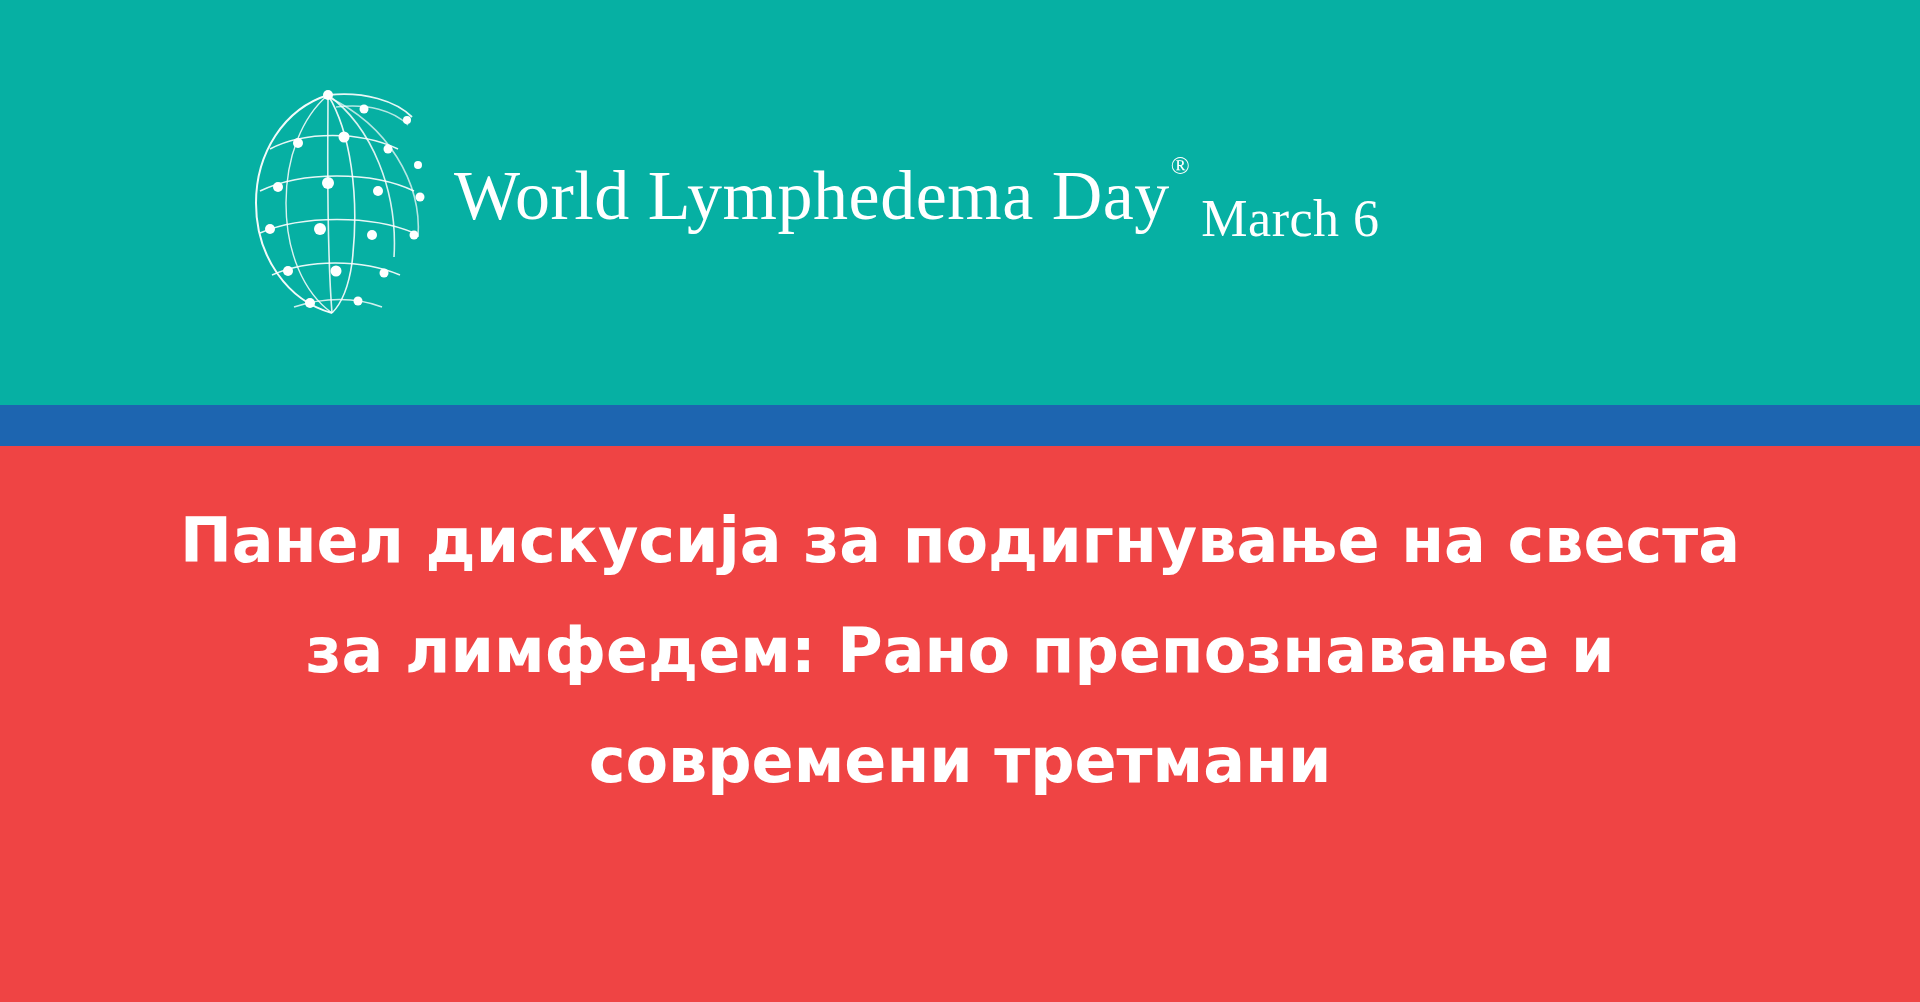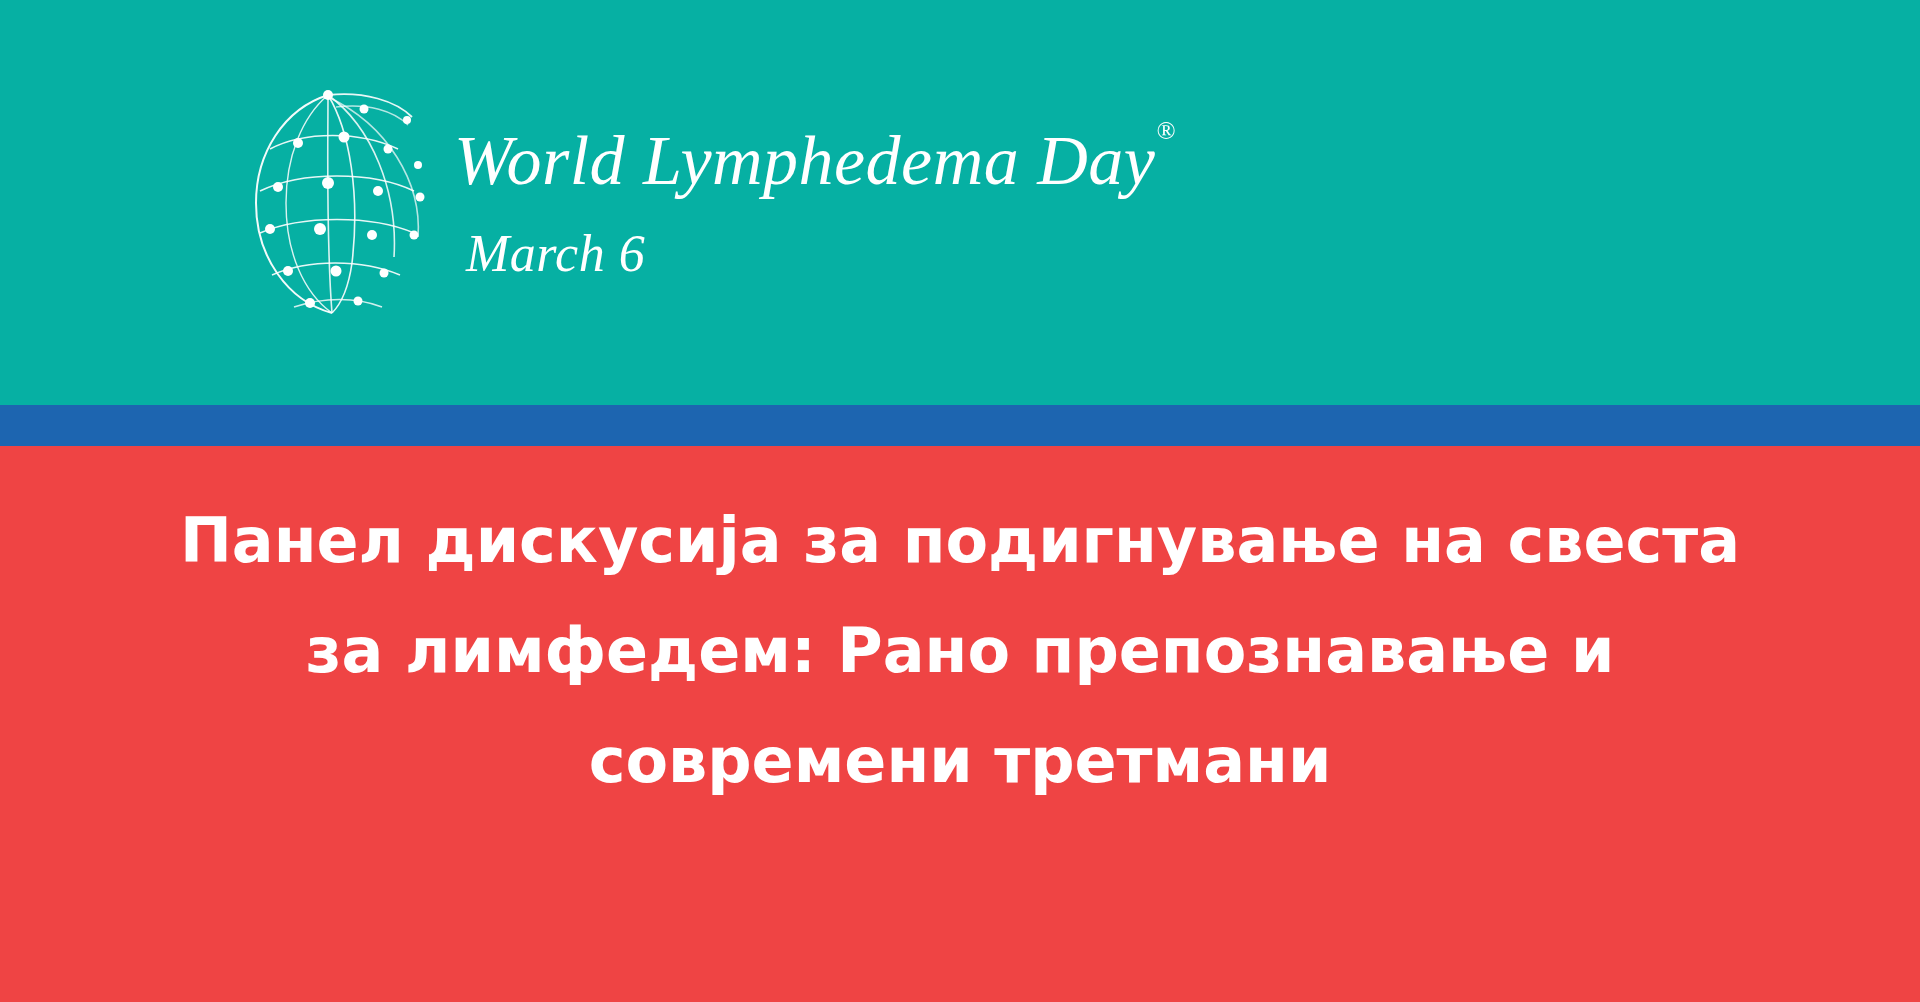--- a/index.html
+++ b/index.html
@@ -20,21 +20,21 @@
     display:flex; align-items:center;
   }
   .logo-lockup {
     display:flex; align-items:center;
     margin-left:232px;
     gap:22px;
   }
   .globe-wrap { width:200px; height:232px; flex:0 0 auto; }
   .globe-wrap svg { display:block; width:200px; height:232px; }
 
-  .logo-text { display:flex; flex-direction:column; justify-content:flex-end;font-style:italic; }
+  .logo-text { display:flex; flex-direction:row; justify-content:flex-end; }
   .logo-title {
     font-family:"Liberation Serif", serif;
     font-size:70px;
     line-height:1.0;
     color:#FFFFFF;
     letter-spacing:0.5px;
     white-space:nowrap;
     position:relative;
   }
   .logo-reg {

